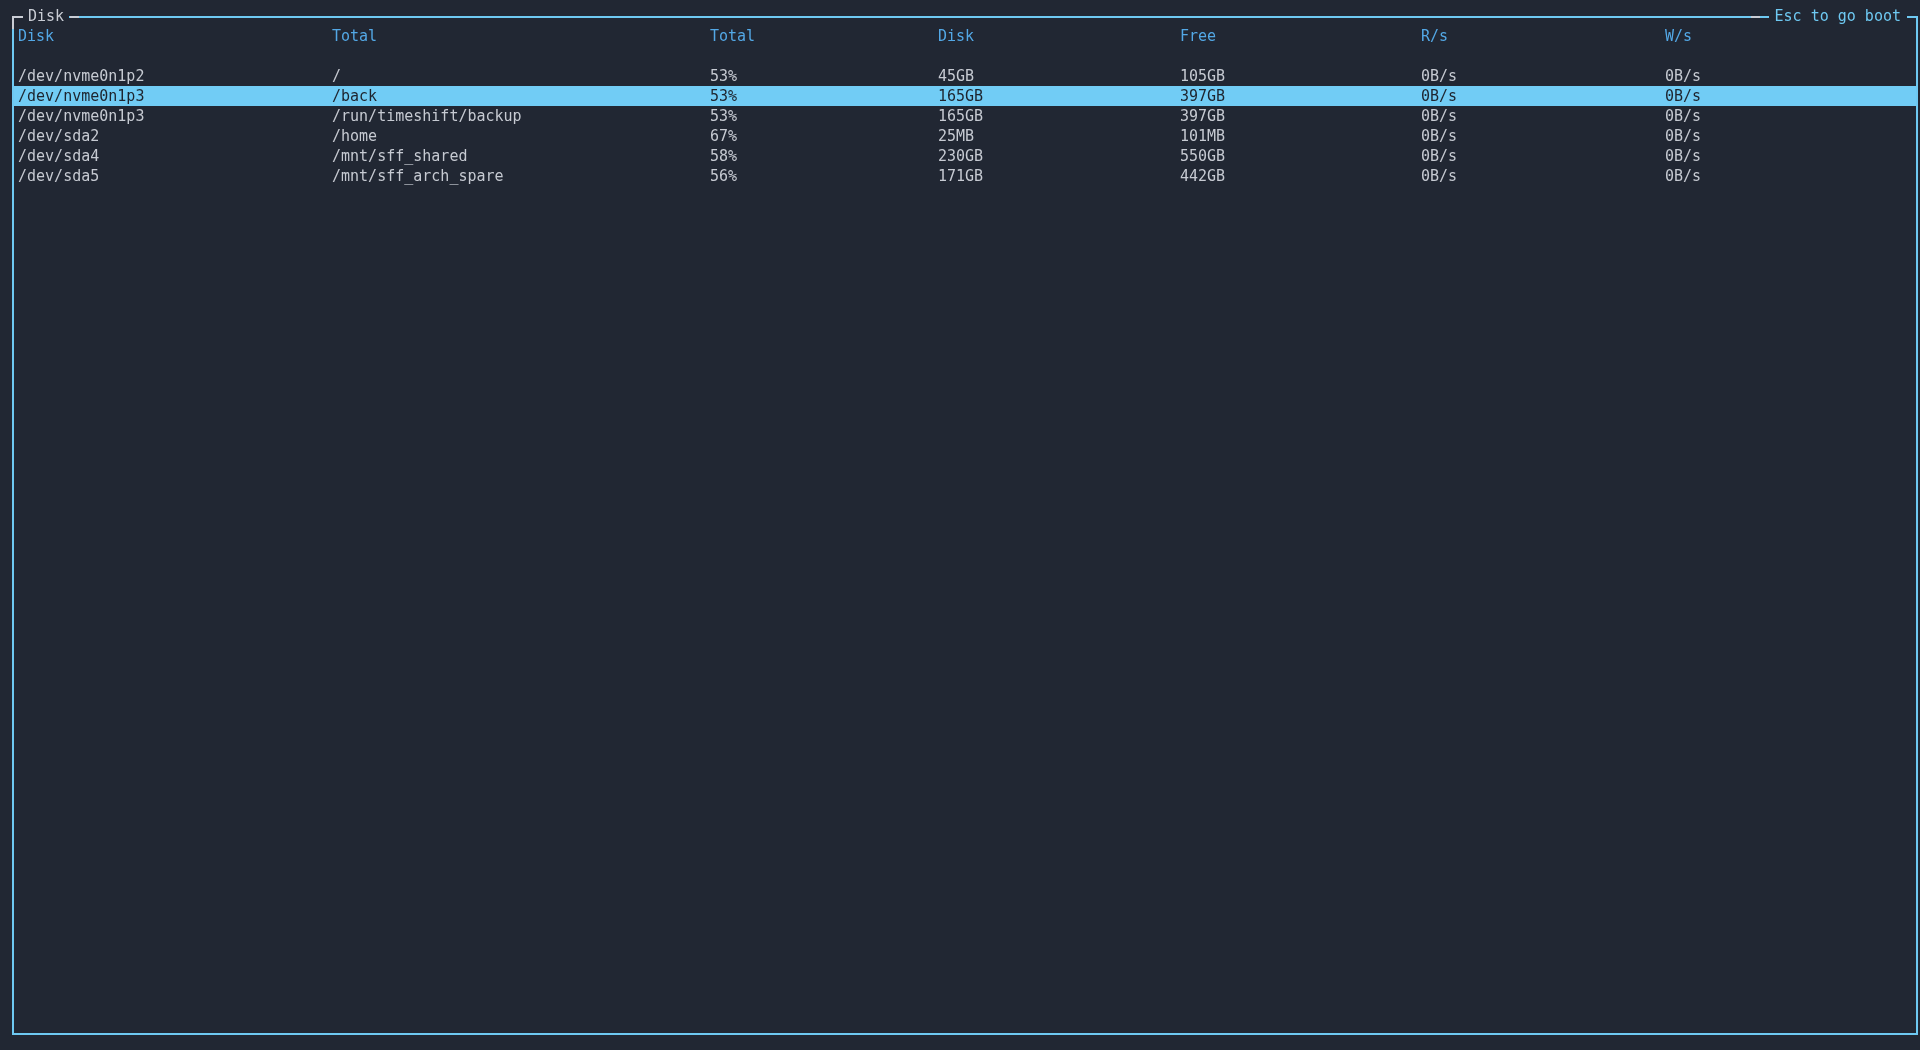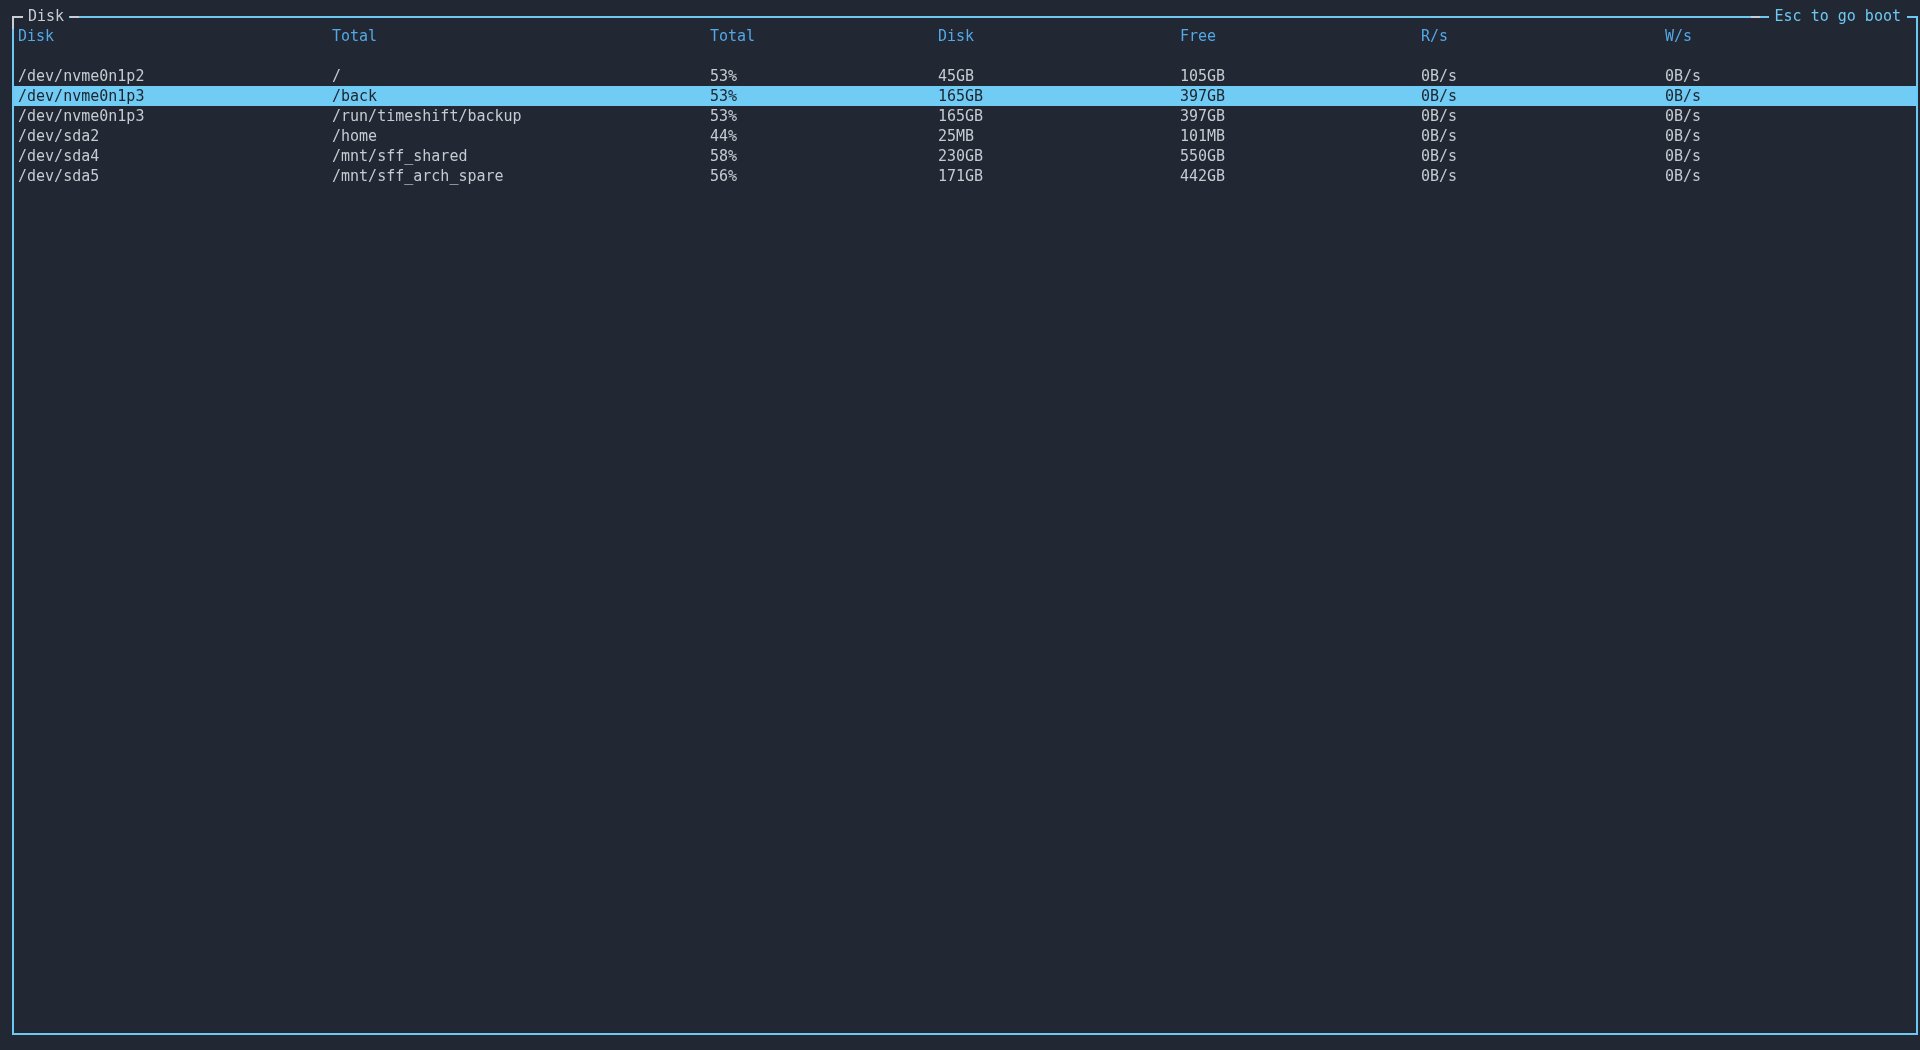--- a/index.html
+++ b/index.html
@@ -134,21 +134,21 @@
             <span class="cell">53%</span>
             <span class="cell">165GB</span>
             <span class="cell">397GB</span>
             <span class="cell">0B/s</span>
             <span class="cell">0B/s</span>
           </div>
 
           <div class="row">
             <span class="cell">/dev/sda2</span>
             <span class="cell">/home</span>
-            <span class="cell">44%</span>
+            <span class="cell">67%</span>
             <span class="cell">25MB</span>
             <span class="cell">101MB</span>
             <span class="cell">0B/s</span>
             <span class="cell">0B/s</span>
           </div>
 
           <div class="row">
             <span class="cell">/dev/sda4</span>
             <span class="cell">/mnt/sff_shared</span>
             <span class="cell">58%</span>

